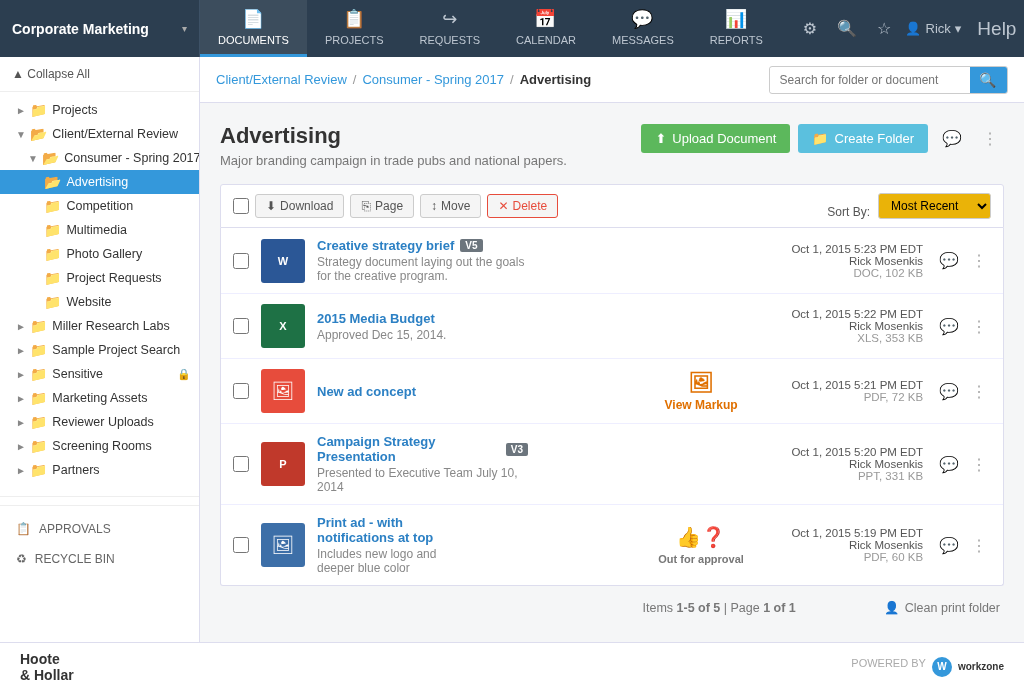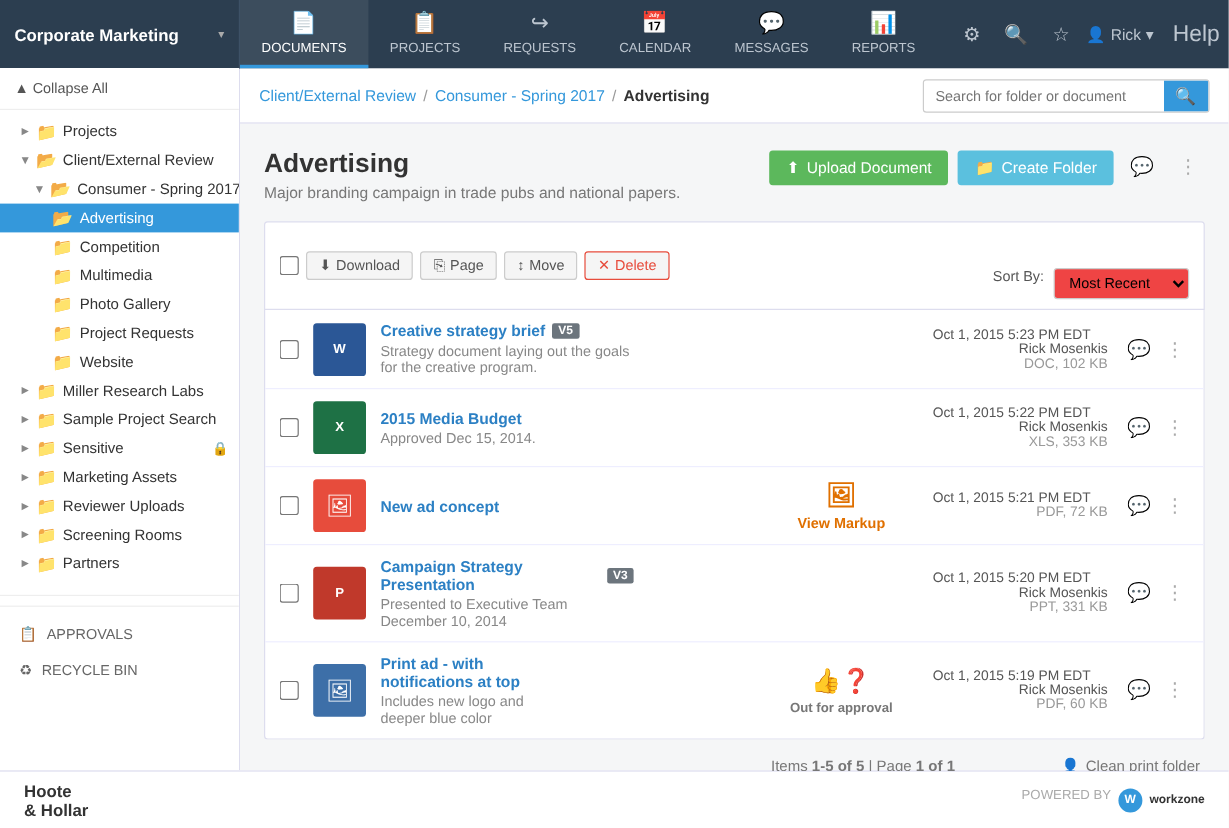--- a/index.html
+++ b/index.html
@@ -60,35 +60,35 @@
     .folder-actions { display: flex; align-items: center; gap: 8px; }
     .btn-upload { background: #5cb85c; color: #fff; border: none; padding: 7px 14px; border-radius: 3px; cursor: pointer; font-size: 13px; display: flex; align-items: center; gap: 6px; }
     .btn-create { background: #5bc0de; color: #fff; border: none; padding: 7px 14px; border-radius: 3px; cursor: pointer; font-size: 13px; display: flex; align-items: center; gap: 6px; }
     .btn-icon-only { background: none; border: none; color: #aaa; font-size: 16px; cursor: pointer; padding: 6px; }
 
     
     .doc-toolbar { display: flex; align-items: center; background: #fff; border: 1px solid #dde; border-radius: 3px 3px 0 0; padding: 8px 12px; justify-content: space-between; }
     .doc-toolbar-left { display: flex; align-items: center; gap: 6px; }
     .toolbar-btn { background: #f5f5f5; border: 1px solid #ccc; color: #555; padding: 4px 10px; border-radius: 3px; font-size: 12px; cursor: pointer; display: flex; align-items: center; gap: 4px; }
     .toolbar-btn.danger { border-color: #e74c3c; color: #e74c3c; }
-    .sort-area { display: flex; align-items: flex-start; gap: 8px; font-size: 12px; color: #555; margin-top: 30px; }
-    .sort-select { border: 1px solid #ccc; border-radius: 3px; padding: 4px 8px; font-size: 12px; background: #ef4444; cursor: pointer; }
+    .sort-area { display: flex; align-items: flex-end; gap: 8px; font-size: 12px; color: #555; }
+    .sort-select { border: 1px solid #ccc; border-radius: 3px; padding: 4px 8px; font-size: 12px; background: #eab308; cursor: pointer; }
 
     .doc-table { background: #fff; border: 1px solid #dde; border-top: none; border-radius: 0 0 3px 3px; }
     .doc-row { display: flex; align-items: center; padding: 10px 12px; border-bottom: 1px solid #eef; gap: 12px; }
     .doc-row:last-child { border-bottom: none; }
     .doc-checkbox { width: 16px; height: 16px; flex-shrink: 0; }
     .doc-thumb { width: 44px; height: 44px; flex-shrink: 0; display: flex; align-items: center; justify-content: center; border-radius: 3px; overflow: hidden; }
     .doc-info { flex: 1; min-width: 0; }
     .doc-name { font-size: 13px; font-weight: 600; color: #2c80c4; display: flex; align-items: center; gap: 6px; }
     .doc-desc { font-size: 12px; color: #888; margin-top: 2px; }
     .version-badge { background: #6c757d; color: #fff; font-size: 10px; padding: 1px 5px; border-radius: 2px; font-weight: 600; }
     .doc-status { display: flex; align-items: center; gap: 4px; font-size: 12px; color: #e67e22; font-weight: 600; flex-direction: column; min-width: 90px; text-align: center; }
     .doc-meta { text-align: right; font-size: 11.5px; color: #666; min-width: 160px; }
-    .doc-meta .date { color: #555; text-align: center; }
+    .doc-meta .date { color: #555; }
     .doc-meta .author { color: #555; }
     .doc-meta .type { color: #999; }
     .doc-actions { display: flex; align-items: center; gap: 4px; }
     .doc-action-btn { background: none; border: none; color: #aaa; cursor: pointer; font-size: 16px; padding: 2px 4px; }
 
     
     .icon-word { background: #2b5796; color: #fff; font-size: 11px; font-weight: 700; display: flex; align-items: center; justify-content: center; width: 44px; height: 44px; border-radius: 3px; }
     .icon-excel { background: #1e7145; color: #fff; font-size: 11px; font-weight: 700; display: flex; align-items: center; justify-content: center; width: 44px; height: 44px; border-radius: 3px; }
     .icon-ppt { background: #c0392b; color: #fff; font-size: 11px; font-weight: 700; display: flex; align-items: center; justify-content: center; width: 44px; height: 44px; border-radius: 3px; }
     .icon-img { background: #e74c3c; color: #fff; font-size: 18px; display: flex; align-items: center; justify-content: center; width: 44px; height: 44px; border-radius: 3px; }
@@ -411,21 +411,21 @@
         </div>
 
         <div class="doc-row">
           <input type="checkbox" class="doc-checkbox" style="">
           <div class="doc-thumb icon-ppt">P</div>
           <div class="doc-info">
             <div class="doc-name">
               <span>Campaign Strategy Presentation</span>
               <span class="version-badge">V3</span>
             </div>
-            <div class="doc-desc">Presented to Executive Team December 10, 2014</div>
+            <div class="doc-desc">Presented to Executive Team July 10, 2014</div>
           </div>
           <div style="flex:1"></div>
           <div class="doc-meta">
             <div class="date">Oct 1, 2015 5:20 PM EDT</div>
             <div class="author">Rick Mosenkis</div>
             <div class="type">PPT, 331 KB</div>
           </div>
           <div class="doc-actions">
             <button class="doc-action-btn">💬</button>
             <button class="doc-action-btn">⋮</button>

